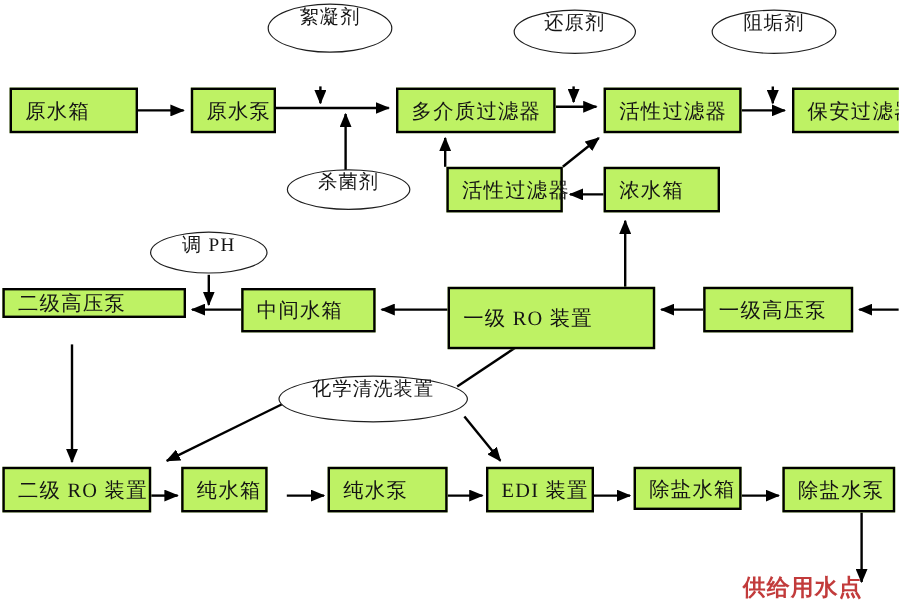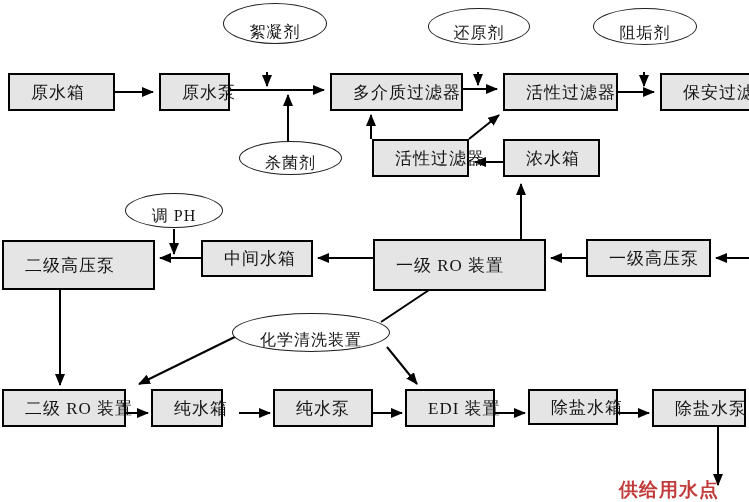--- a/index.html
+++ b/index.html
@@ -4,29 +4,29 @@
 <style>
   html, body { margin:0; padding:0; }
   body {
     width:749px; height:502px; position:relative; overflow:hidden;
     background:#ffffff;
     font-family:"Liberation Serif","DejaVu Serif",serif;
   }
   .wires { position:absolute; left:0; top:0; width:749px; height:502px; }
   .box {
     position:absolute; box-sizing:border-box;
-    border:2px solid #000; background:#e5e5e5;
+    border:2px solid #000; background:#bef264;
     display:flex; align-items:center;
-    padding-left:21px; white-space:nowrap;
+    padding-left:11px; white-space:nowrap;
     font-size:17px; letter-spacing:1px; color:#141414;
   }
   .ellipse {
     position:absolute; box-sizing:border-box;
     border:1.5px solid #1e1e1e; border-radius:50%; background:#fff;
-    display:flex; align-items:flex-end; justify-content:center;
+    display:flex; align-items:flex-start; justify-content:center;
     white-space:nowrap; font-size:16px; letter-spacing:1px; color:#141414;
   }
   .supply-label {
     position:absolute; left:619px; top:477px;
     font-size:19px; letter-spacing:1px; color:#c23b3b; white-space:nowrap;font-weight:bold;
   }
   line { stroke:#000; stroke-width:2; }
 </style>
 </head>
 <body>
@@ -87,21 +87,21 @@
     <span>保安过滤器</span>
   </div>
 
 <div class="box" style="left:372px; top:139px; width:97px;  height:38px">
     <span>活性过滤器</span>
   </div>
 <div class="box" style="left:503px; top:139px; width:97px;  height:38px">
     <span>浓水箱</span>
   </div>
 
-<div class="box" style="left:2px;   top:240px; width:153px; height:50px">
+<div class="box" style="left:2px;   top:240px; width:153px; height:25px">
     <span>二级高压泵</span>
   </div>
 <div class="box" style="left:201px; top:240px; width:112px; height:37px">
     <span>中间水箱</span>
   </div>
 <div class="box" style="left:373px; top:239px; width:173px; height:52px">
     <span>一级 RO 装置</span>
   </div>
 <div class="box" style="left:586px; top:239px; width:125px; height:38px">
     <span>一级高压泵</span>

